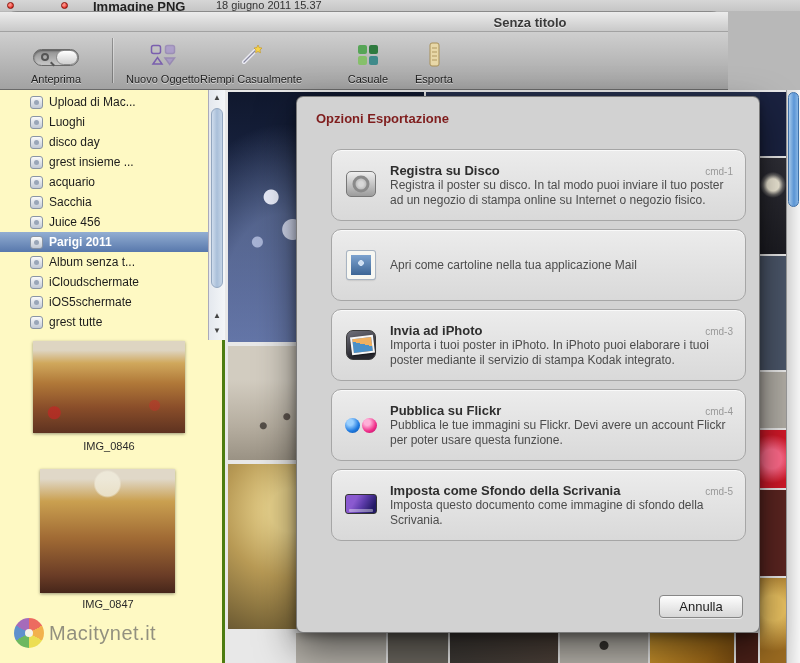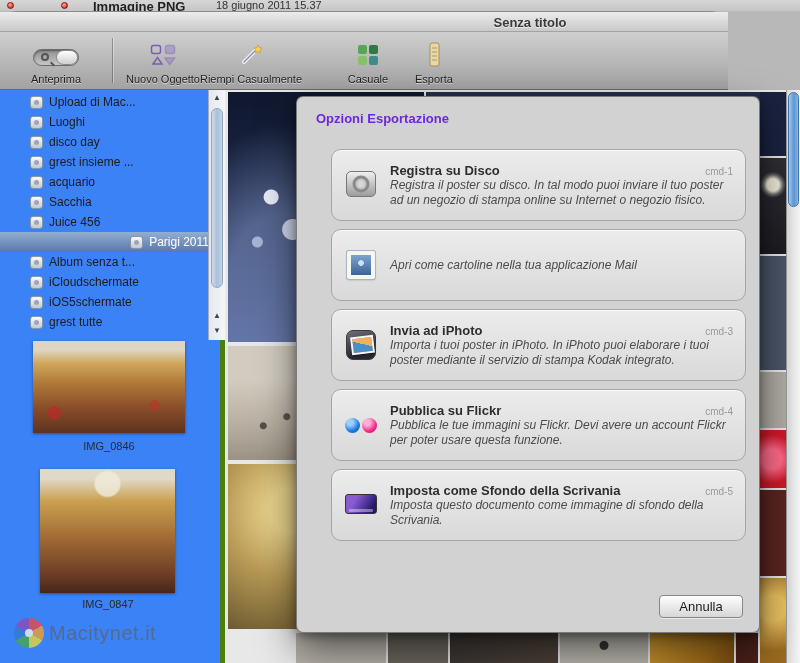--- a/index.html
+++ b/index.html
@@ -28,24 +28,24 @@
   .tb-divider { position:absolute; left:112px; top:6px; width:1px; height:45px; background:rgba(0,0,0,.28); box-shadow:1px 0 0 rgba(255,255,255,.35); }
 
   .preview-toggle { width:46px; height:17px; border-radius:9px; position:relative;
     background:linear-gradient(#8e8e8e,#c8c8c8); border:1px solid #6a6a6a; box-shadow:inset 0 1px 2px rgba(0,0,0,.4); }
   .preview-knob { position:absolute; right:0; top:0; width:22px; height:15px; border-radius:8px;
     background:linear-gradient(#ffffff,#cfcfcf); border:1px solid #8a8a8a; }
   .preview-lens { position:absolute; left:7px; top:3px; width:8px; height:8px; border:2px solid #555; border-radius:50%; }
   .preview-lens::after { content:""; position:absolute; left:7px; top:8px; width:5px; height:2px; background:#555; transform:rotate(45deg); }
 
   
-  .sidebar { position:absolute; left:0; top:78px; width:225px; height:574px; background:#3b82f6; border-right:5px solid #4d7c0f; }
+  .sidebar { position:absolute; left:0; top:78px; width:225px; height:574px; background:#fef9c3; border-right:3px solid #4d7c0f; }
   .sb-list { position:absolute; left:0; top:2px; width:209px; }
   .sb-item { height:20px; display:flex; align-items:center; padding-left:30px; font-size:12px; color:#1c1c1c; white-space:nowrap; overflow:hidden; }
-  .sb-item.selected { background:linear-gradient(#93aed2,#5878ac); color:#fff; font-weight:normal; width:209px;justify-content:flex-end; }
+  .sb-item.selected { background:linear-gradient(#93aed2,#5878ac); color:#fff; font-weight:bold; width:209px; }
   .sb-icon { width:13px; height:13px; border-radius:3px; margin-right:6px; flex:none;
     background:linear-gradient(#fbfbfb,#c2cad6); border:1px solid #8a95a5; position:relative; }
   .sb-icon::after { content:""; position:absolute; left:3px; top:3px; width:5px; height:5px; border-radius:50%; background:#9aa6b8; }
 
   .sb-scrollbar { position:absolute; left:208px; top:0; width:17px; height:250px; background:linear-gradient(90deg,#e4e8ee,#f4f6f8); border-left:1px solid #aab; }
   .sb-arrow { position:absolute; left:0; width:16px; height:14px; font-size:8px; line-height:14px; text-align:center; color:#444; cursor:default; }
   .sb-thumb { position:absolute; left:2px; top:18px; width:12px; height:180px; border-radius:6px;
     background:linear-gradient(90deg,#cfdcec,#a9bfd9 50%,#c4d4e6); border:1px solid #93a7c0; }
 
   .thumb-photo { position:absolute; box-shadow:0 1px 3px rgba(0,0,0,.4); }
@@ -103,31 +103,31 @@
   
   .v-scrollbar { position:absolute; left:786px; top:78px; width:14px; height:574px;
     background:linear-gradient(90deg,#dcdcdc,#f6f6f6); border-left:1px solid #9a9a9a; }
   .v-thumb { position:absolute; left:1px; top:2px; width:11px; height:115px; border-radius:6px;
     background:linear-gradient(90deg,#a9cdf0,#5c97d8 55%,#8ab8e6); border:1px solid #3f72ab; }
 
   
   .dialog { position:absolute; left:296px; top:84px; width:464px; height:537px;
     background:#d2d2d2; border:1px solid rgba(75,75,75,.65); border-radius:7px;
     box-shadow:0 16px 38px rgba(0,0,0,.55), 0 3px 10px rgba(0,0,0,.35); }
-  .dlg-title { position:absolute; left:19px; top:14px; font-size:13px; font-weight:bold; color:#6d28d9; }
+  .dlg-title { position:absolute; left:19px; top:14px; font-size:13px; font-weight:bold; color:#7f1d1d; }
   .opt-list { position:absolute; left:34px; top:52px; width:415px; }
   .opt-row { min-height:72px; margin-bottom:8px; border-radius:10px; padding:8px 12px;
     background:linear-gradient(#ececec,#d9d9d9); border:1px solid #a6a6a6;
     box-shadow:inset 0 1px 0 rgba(255,255,255,.7); display:flex; align-items:center; gap:12px; cursor:default; }
   .opt-icon { width:34px; height:34px; position:relative; flex:none; }
   .opt-text { flex:1; min-width:0; }
   .opt-title-row { display:flex; justify-content:space-between; align-items:baseline;gap:48px; }
   .opt-title { font-size:13px; font-weight:bold; color:#2e2e2e; }
   .opt-shortcut { font-size:10px; color:#999; margin-left:16px; }
-  .opt-desc { font-size:12px; line-height:15px; color:#4c4c4c; margin-top:0;font-style:italic; }
+  .opt-desc { font-size:12px; line-height:15px; color:#4c4c4c; margin-top:0; }
 
   
   .burn-disc-icon::before { content:""; position:absolute; inset:3px 2px 5px 2px;
     background:linear-gradient(#efefef,#9c9c9c); border:1px solid #777; border-radius:5px; }
   .burn-disc-icon::after { content:""; position:absolute; left:50%; top:46%; transform:translate(-50%,-50%);
     width:11px; height:11px; border:3px solid #8a8a8a; border-radius:50%;
     background:radial-gradient(circle,#d8d8d8 0 30%, #a8a8a8); }
   .mail-stamp-icon::before { content:""; position:absolute; inset:3px; background:#f7f7f2; border-radius:2px;
     box-shadow:0 0 0 1px #a8b4c2, 0 1px 2px rgba(0,0,0,.3); }
   .mail-stamp-icon::after { content:""; position:absolute; inset:7px;

